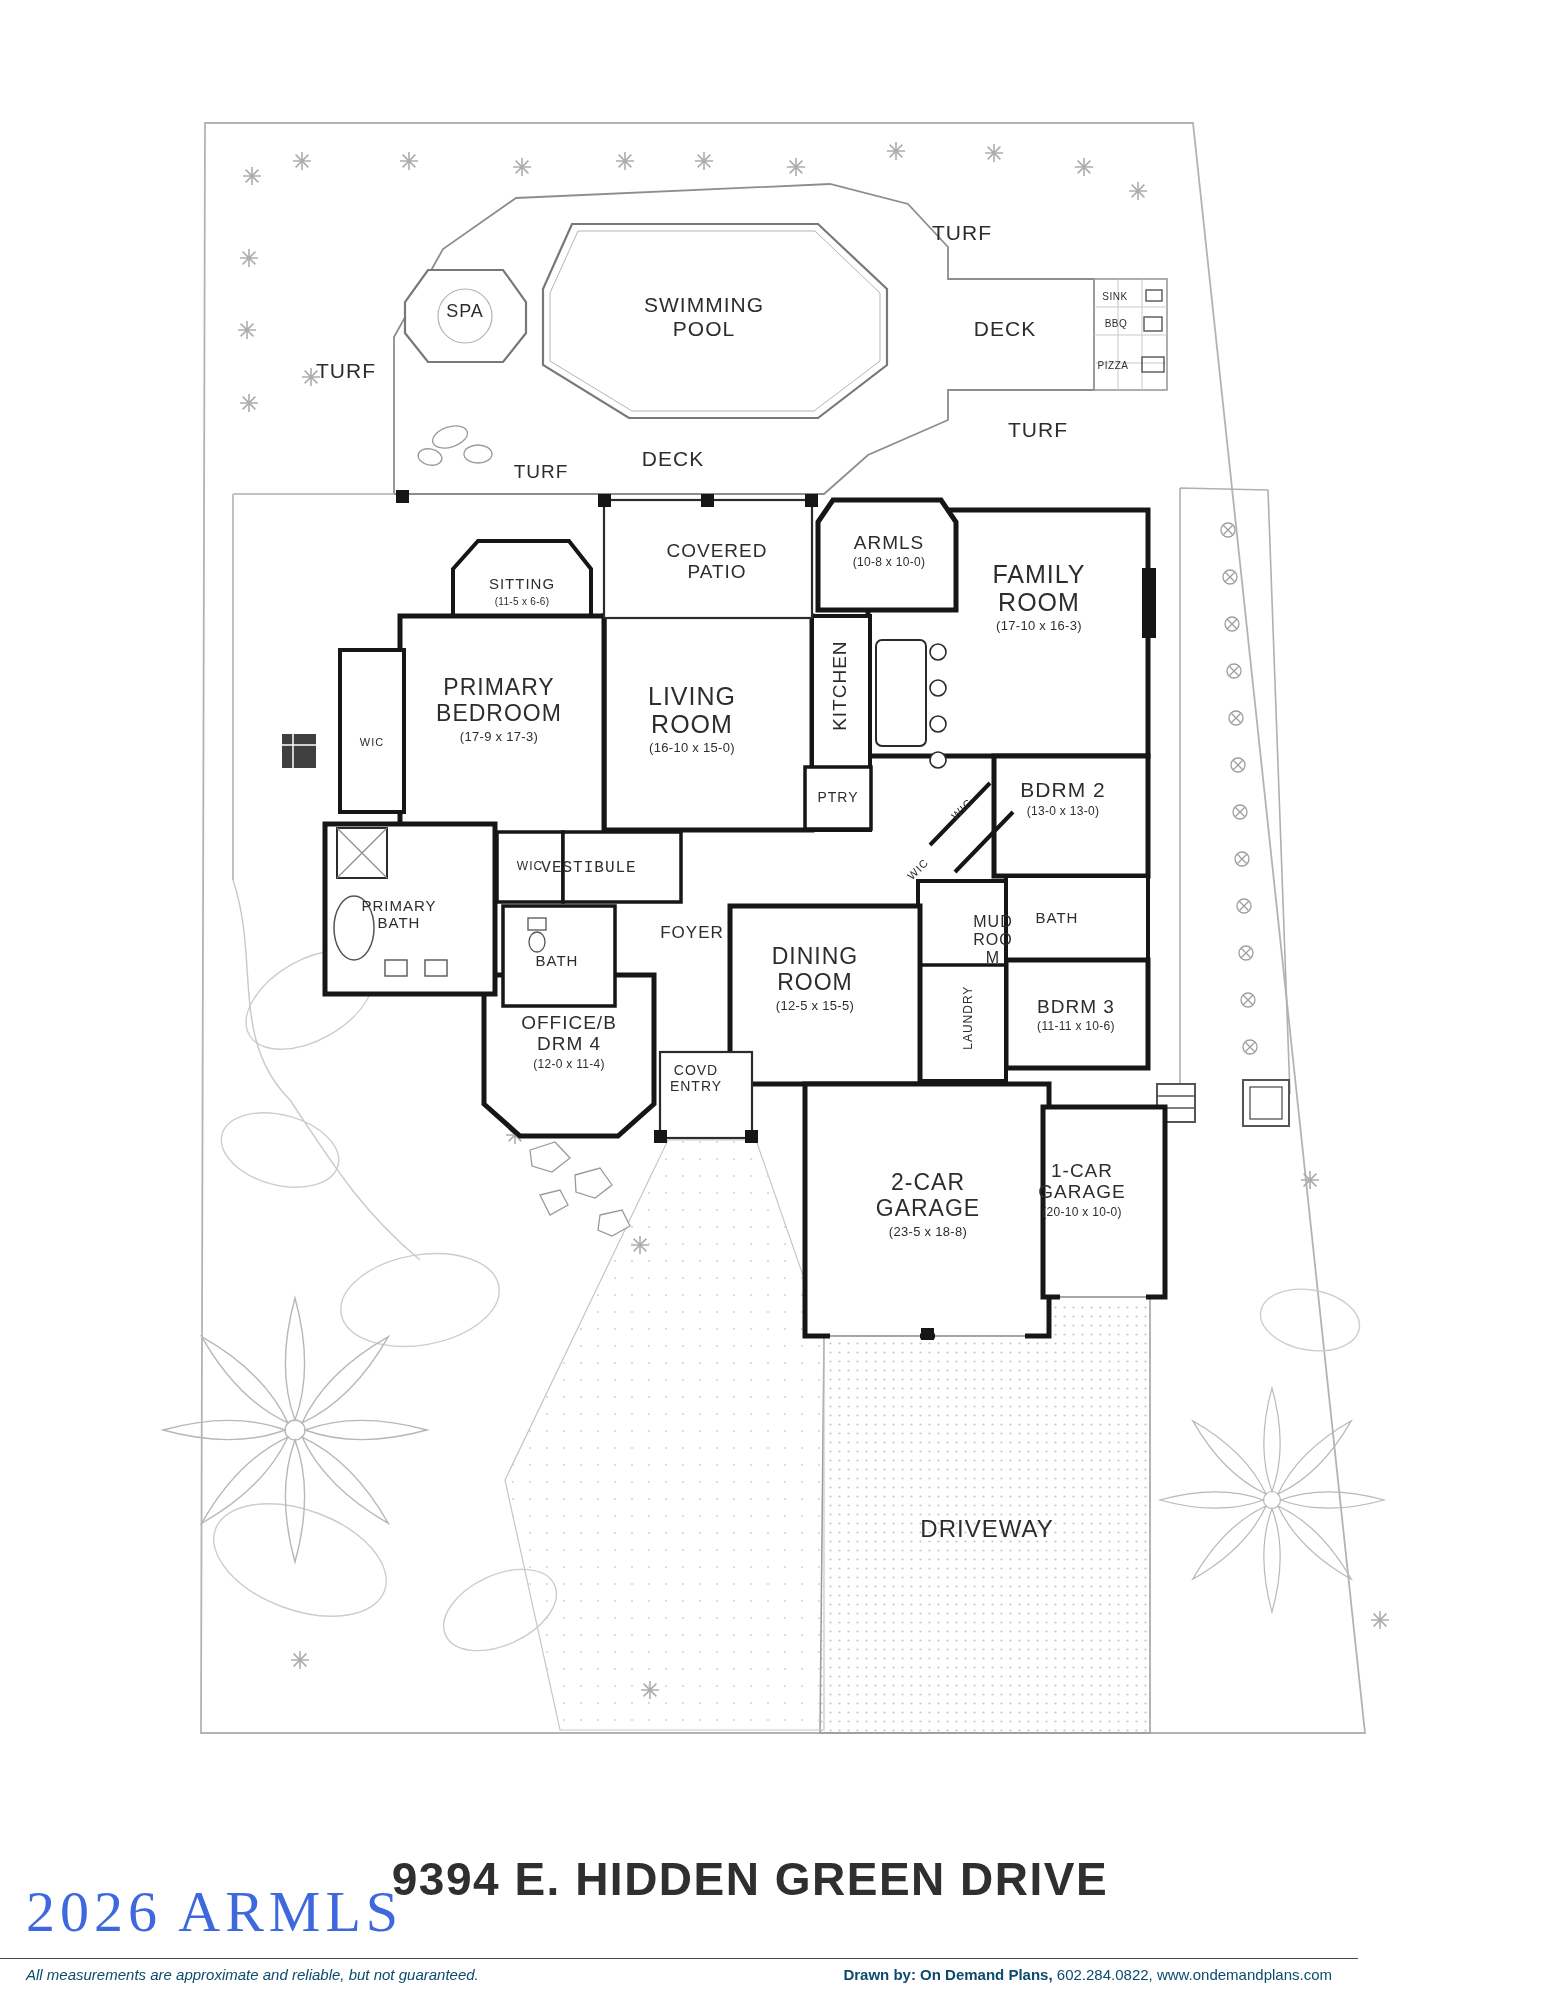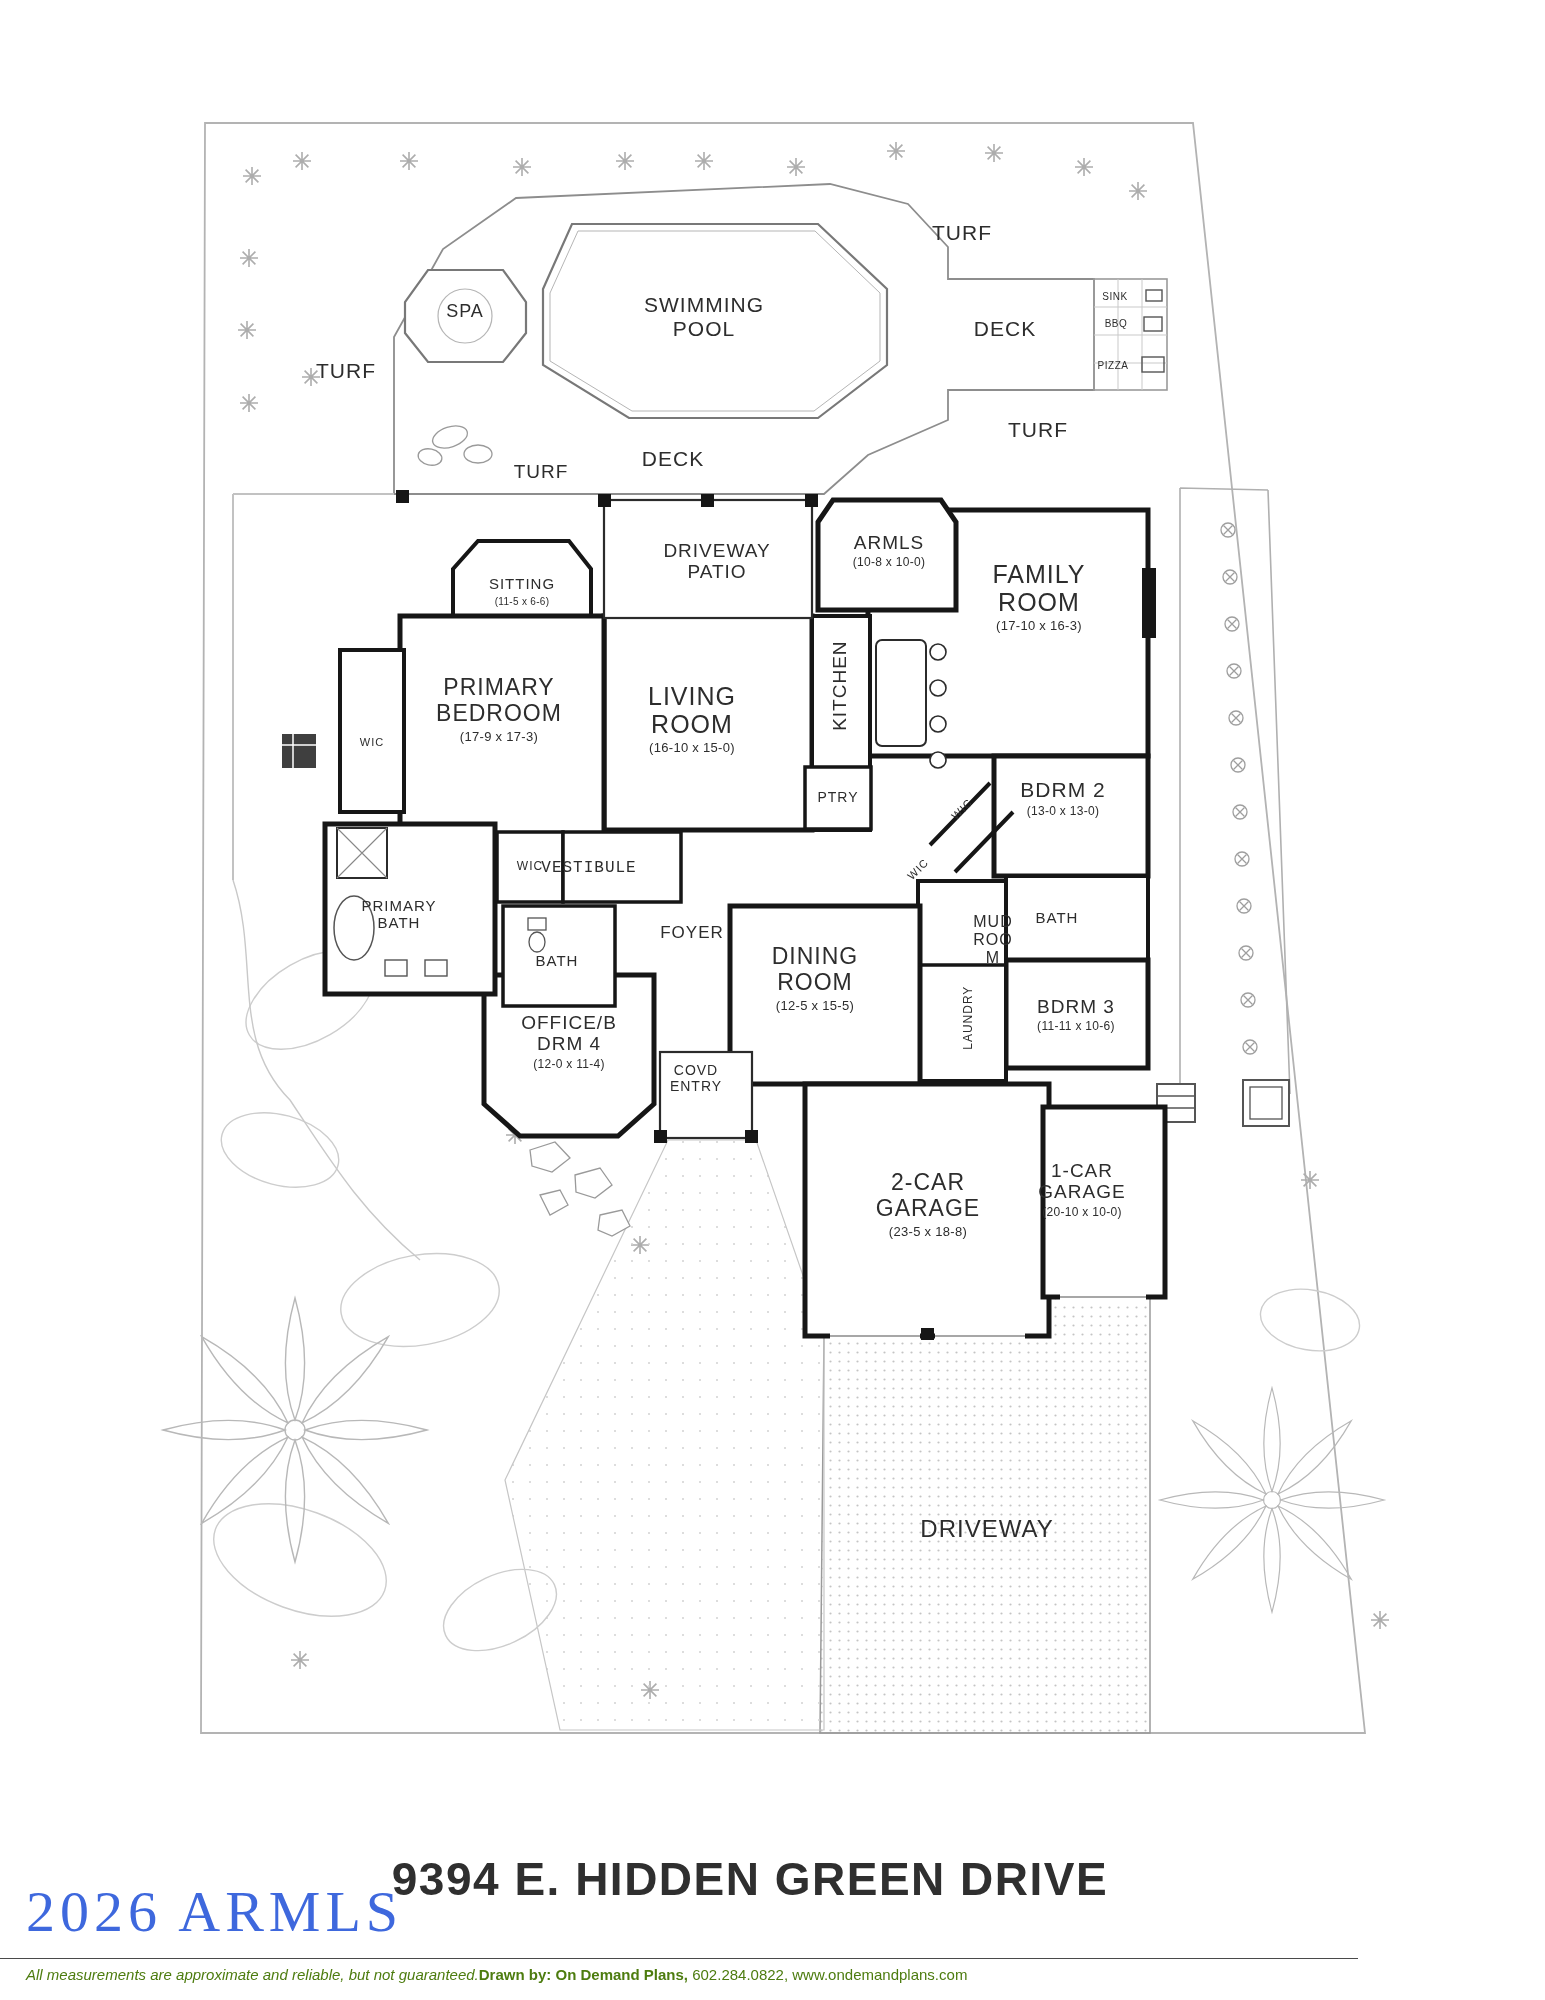--- a/index.html
+++ b/index.html
@@ -11,22 +11,22 @@
   .lbl .dims{display:block;letter-spacing:.3px;margin-top:3px;color:#2d2d2d;}
   .rot90{transform:rotate(-90deg);transform-origin:center center;}
   .rot45{transform:rotate(-45deg);transform-origin:center center;}
   #title-block{position:absolute;left:380px;top:1852px;width:740px;text-align:center;
                font-size:46px;font-weight:600;letter-spacing:1.5px;color:#2f2f2f;}
   #subtitle{position:absolute;left:542px;top:1908px;width:540px;text-align:right;
             font-size:27px;font-weight:500;letter-spacing:1px;color:#2f2f2f;}
   #watermark{position:absolute;left:26px;top:1878px;font-family:"Liberation Serif",serif;
              font-size:58px;color:#1d4ed8;letter-spacing:5px;opacity:.85;}
   #footer{position:absolute;left:0;top:1958px;width:1358px;box-sizing:border-box;
-          border-top:1.5px solid #4a4a4a;display:flex;
-          padding:7px 26px 0 26px;font-size:15px;color:#4d7c0f;}
+          border-top:1.5px solid #4a4a4a;display:flex;justify-content:space-between;
+          padding:7px 26px 0 26px;font-size:15px;color:#0c4a6e;}
   #footer .left{font-style:italic;}
   #footer b{font-style:normal;}
 </style>
 </head>
 <body>
 
 <div id="page">
 
 <svg width="1545" height="2000" viewBox="0 0 1545 2000">
   <defs>
@@ -293,21 +293,21 @@
       <span class="nm">DECK</span>
     </div>
 <div class="lbl" style="left:988px;top:418px;width:100px;font-size:21px;">
       <span class="nm">TURF</span>
     </div>
 <div class="lbl" style="left:917px;top:1516px;width:140px;font-size:24px;">
       <span class="nm">DRIVEWAY</span>
     </div>
 
 <div class="lbl" style="left:662px;top:540px;width:110px;font-size:19px;">
-      <span class="nm">DRIVEWAY PATIO</span>
+      <span class="nm">COVERED PATIO</span>
     </div>
 <div class="lbl" style="left:824px;top:532px;width:130px;font-size:19px;">
       <span class="nm">ARMLS</span>
       <span class="dims" style="font-size:12px;">(10-8 x 10-0)</span>
     </div>
 <div class="lbl" style="left:974px;top:560px;width:130px;font-size:25px;">
       <span class="nm">FAMILY ROOM</span>
       <span class="dims" style="font-size:13px;">(17-10 x 16-3)</span>
     </div>
 <div class="lbl" style="left:462px;top:576px;width:120px;font-size:15px;">

